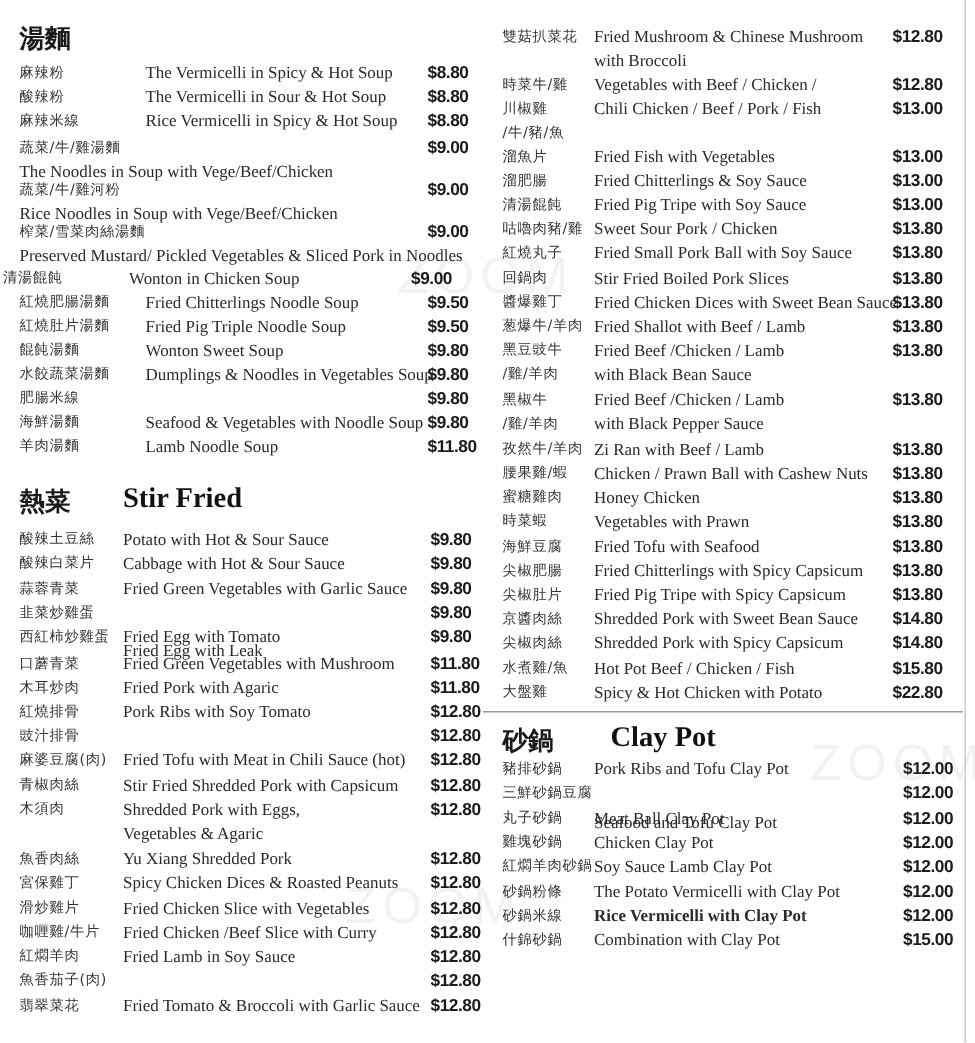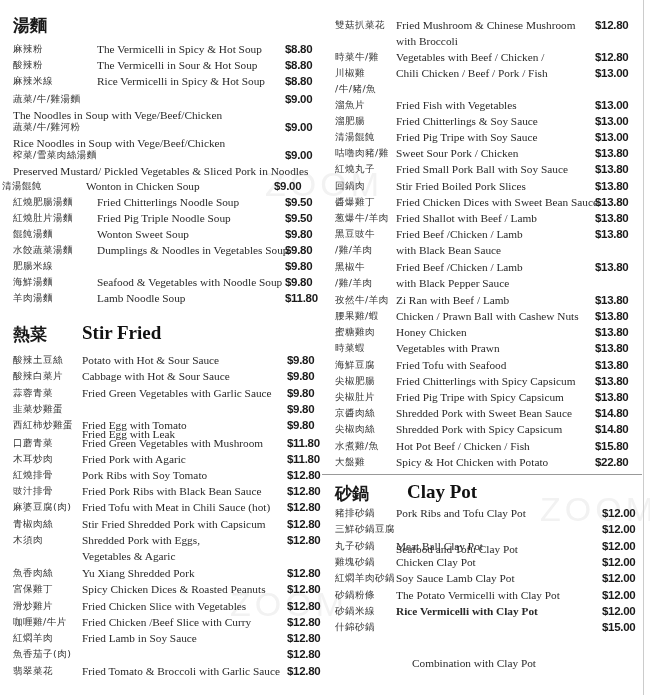--- a/index.html
+++ b/index.html
@@ -140,21 +140,20 @@
       <span class="en" style="left:69px;">Fried Pork with Agaric</span>
       <span class="price" style="left:274px;">$11.80</span>
     </div>
     <div class="row" style="left:13px;top:467px;width:305px;">
       <span class="cn">紅燒排骨</span>
       <span class="en" style="left:69px;">Pork Ribs with Soy Tomato</span>
       <span class="price" style="left:274px;">$12.80</span>
     </div>
     <div class="row" style="left:13px;top:483px;width:305px;">
       <span class="cn">豉汁排骨</span>
-      <span class="en" style="left:69px;">Fried Pork Ribs with Black Bean Sauce</span>
       <span class="price" style="left:274px;">$12.80</span>
     </div>
     <div class="row" style="left:13px;top:499px;width:305px;">
       <span class="cn">麻婆豆腐(肉)</span>
       <span class="en" style="left:69px;">Fried Tofu with Meat in Chili Sauce (hot)</span>
       <span class="price" style="left:274px;">$12.80</span>
     </div>
     <div class="row" style="left:13px;top:516px;width:305px;">
       <span class="cn">青椒肉絲</span>
       <span class="en" style="left:69px;">Stir Fried Shredded Pork with Capsicum</span>
@@ -364,16 +363,16 @@
       <span class="en" style="left:61px;">The Potato Vermicelli with Clay Pot</span>
       <span class="price" style="left:267px;">$12.00</span>
     </div>
     <div class="row" style="left:13px;top:603px;width:305px;">
       <span class="cn">砂鍋米線</span>
       <span class="en" style="left:61px;font-weight:bold;">Rice Vermicelli with Clay Pot</span>
       <span class="price" style="left:267px;">$12.00</span>
     </div>
     <div class="row" style="left:13px;top:619px;width:305px;">
       <span class="cn">什錦砂鍋</span>
-      <span class="en" style="left:77px;margin-top:36px;">Combination with Clay Pot</span>
+      <span class="en" style="left:61px;">Combination with Clay Pot</span>
       <span class="price" style="left:267px;">$15.00</span>
     </div>
   </div>
 
 </body></html>

